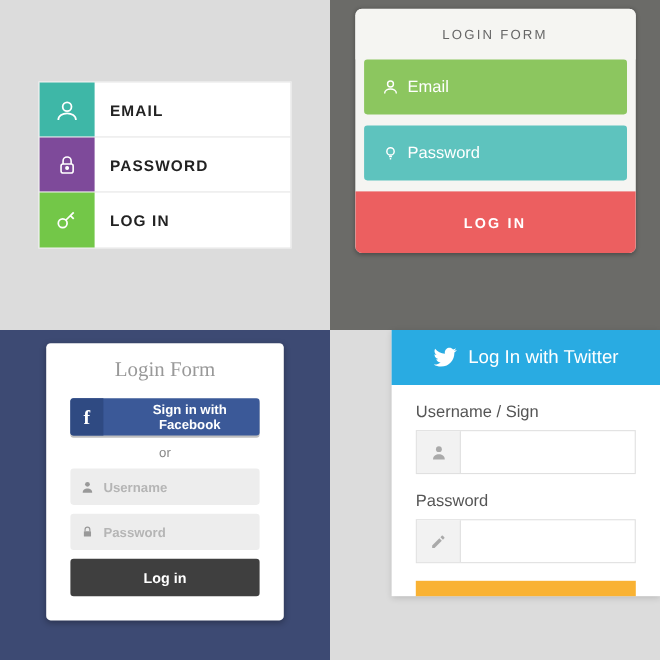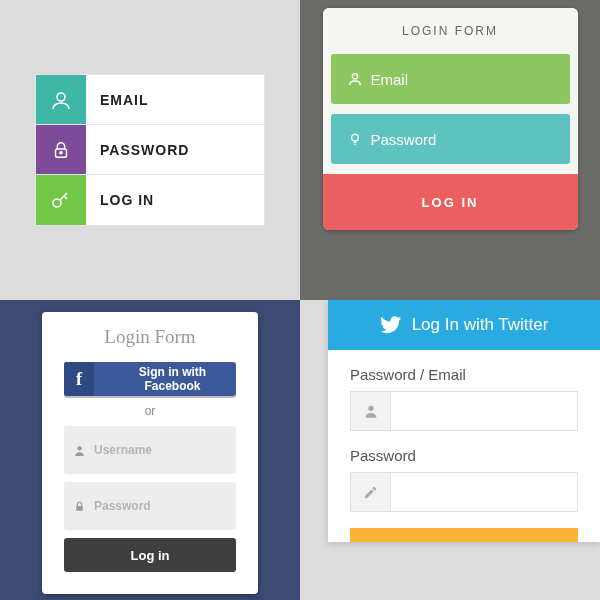--- a/index.html
+++ b/index.html
@@ -32,27 +32,27 @@
 .f2-field-label { font-size: 15px; }
 .f2-login { margin: 0; height: 56px; background: #ec5f60; color: #fff; display: flex; align-items: center; justify-content: center; font-weight: 700; letter-spacing: 2px; font-size: 13px; }
 
 
 .f3 { width: 216px; background: #fff; border-radius: 4px; padding: 14px 22px 22px; box-shadow: 0 2px 6px rgba(0,0,0,.3); }
 .f3-title { text-align: center; color: #999; font-size: 19px; font-weight: 400; font-family: Georgia, serif; margin-bottom: 14px; }
 .f3-fb { background: #3b5998; color: #fff; display: flex; align-items: center; height: 34px; border-radius: 3px; box-shadow: 0 2px 0 rgba(0,0,0,.25); margin-bottom: 8px; }
 .f3-fb-icon { width: 30px; height: 34px; background: #2f4a82; display: flex; align-items: center; justify-content: center; font-weight: 700; font-size: 18px; font-family: Georgia, serif; border-radius: 3px 0 0 3px; }
 .f3-fb-label { flex: 1; text-align: center; font-size: 12px; font-weight: 600; padding-right: 8px; margin-left: 23px; }
 .f3-or { text-align: center; color: #888; font-size: 12px; margin-bottom: 8px; }
-.f3-input { display: flex; height: 48px; background: #ededed; border-radius: 3px; margin-bottom: 8px; align-items: center; }
+.f3-input { display: flex; height: 33px; background: #ededed; border-radius: 3px; margin-bottom: 8px; align-items: center; }
 .f3-input-icon { width: 30px; display: flex; align-items: center; justify-content: center; color: #999; }
 .f3-input-label { color: #b5b5b5; font-size: 12px; font-weight: 600; }
 .f3-btn { height: 34px; background: #3f3f3f; color: #fff; display: flex; align-items: center; justify-content: center; border-radius: 3px; font-size: 13px; font-weight: 600; }
 
 
-.f4 { width: 272px; background: #fff; box-shadow: 0 2px 6px rgba(0,0,0,.15); }
+.f4 { width: 244px; background: #fff; box-shadow: 0 2px 6px rgba(0,0,0,.15); }
 .f4-tw { background: #29abe2; color: #fff; height: 50px; display: flex; align-items: center; justify-content: center; gap: 10px; font-size: 17px; }
 .f4-body { padding: 16px 22px 0 22px; }
 .f4-lbl { color: #555; font-size: 15px; margin-bottom: 8px; }
 .f4-field { display: flex; height: 40px; border: 1px solid #e0e0e0; margin-bottom: 16px; }
 .f4-field-icon { width: 40px; background: #f2f2f2; border-right: 1px solid #e0e0e0; display: flex; align-items: center; justify-content: center; color: #aaa; }
 .f4-submit { height: 14px; background: #f9b233; margin: 6px 22px 0; }
 
 svg { display: block; }
 </style>
 </head>
@@ -152,21 +152,21 @@
     <div class="f4">
       <div class="f4-tw">
         <span>
           <svg width="22" height="22" viewBox="0 0 24 24" fill="#fff">
               <path d="M23 4.6c-.8.4-1.7.6-2.6.8.9-.6 1.6-1.4 2-2.5-.9.5-1.9.9-2.9 1.1C18.6 3 17.4 2.4 16 2.4c-2.6 0-4.7 2.1-4.7 4.7 0 .4 0 .7.1 1.1C7.5 8 4 6.1 1.7 3.2c-.4.7-.6 1.5-.6 2.4 0 1.6.8 3.1 2.1 3.9-.8 0-1.5-.2-2.1-.6v.1c0 2.3 1.6 4.2 3.8 4.6-.4.1-.8.2-1.2.2-.3 0-.6 0-.9-.1.6 1.9 2.3 3.2 4.4 3.3-1.6 1.3-3.6 2-5.8 2-.4 0-.7 0-1.1-.1 2.1 1.3 4.5 2.1 7.2 2.1 8.6 0 13.3-7.1 13.3-13.3v-.6c.9-.7 1.7-1.5 2.3-2.4z"></path>
             </svg>
         </span>
         <span>Log In with Twitter</span>
       </div>
       <div class="f4-body">
-        <div class="f4-lbl">Password / Email</div>
+        <div class="f4-lbl">Username / Sign</div>
         <div class="f4-field">
           <div class="f4-field-icon">
             <svg width="16" height="16" viewBox="0 0 24 24" fill="#aaa">
                 <circle cx="12" cy="8" r="4"></circle>
                 <path d="M4 22c0-5 4-7 8-7s8 2 8 7z"></path>
               </svg>
           </div>
         </div>
         <div class="f4-lbl">Password</div>
         <div class="f4-field">

